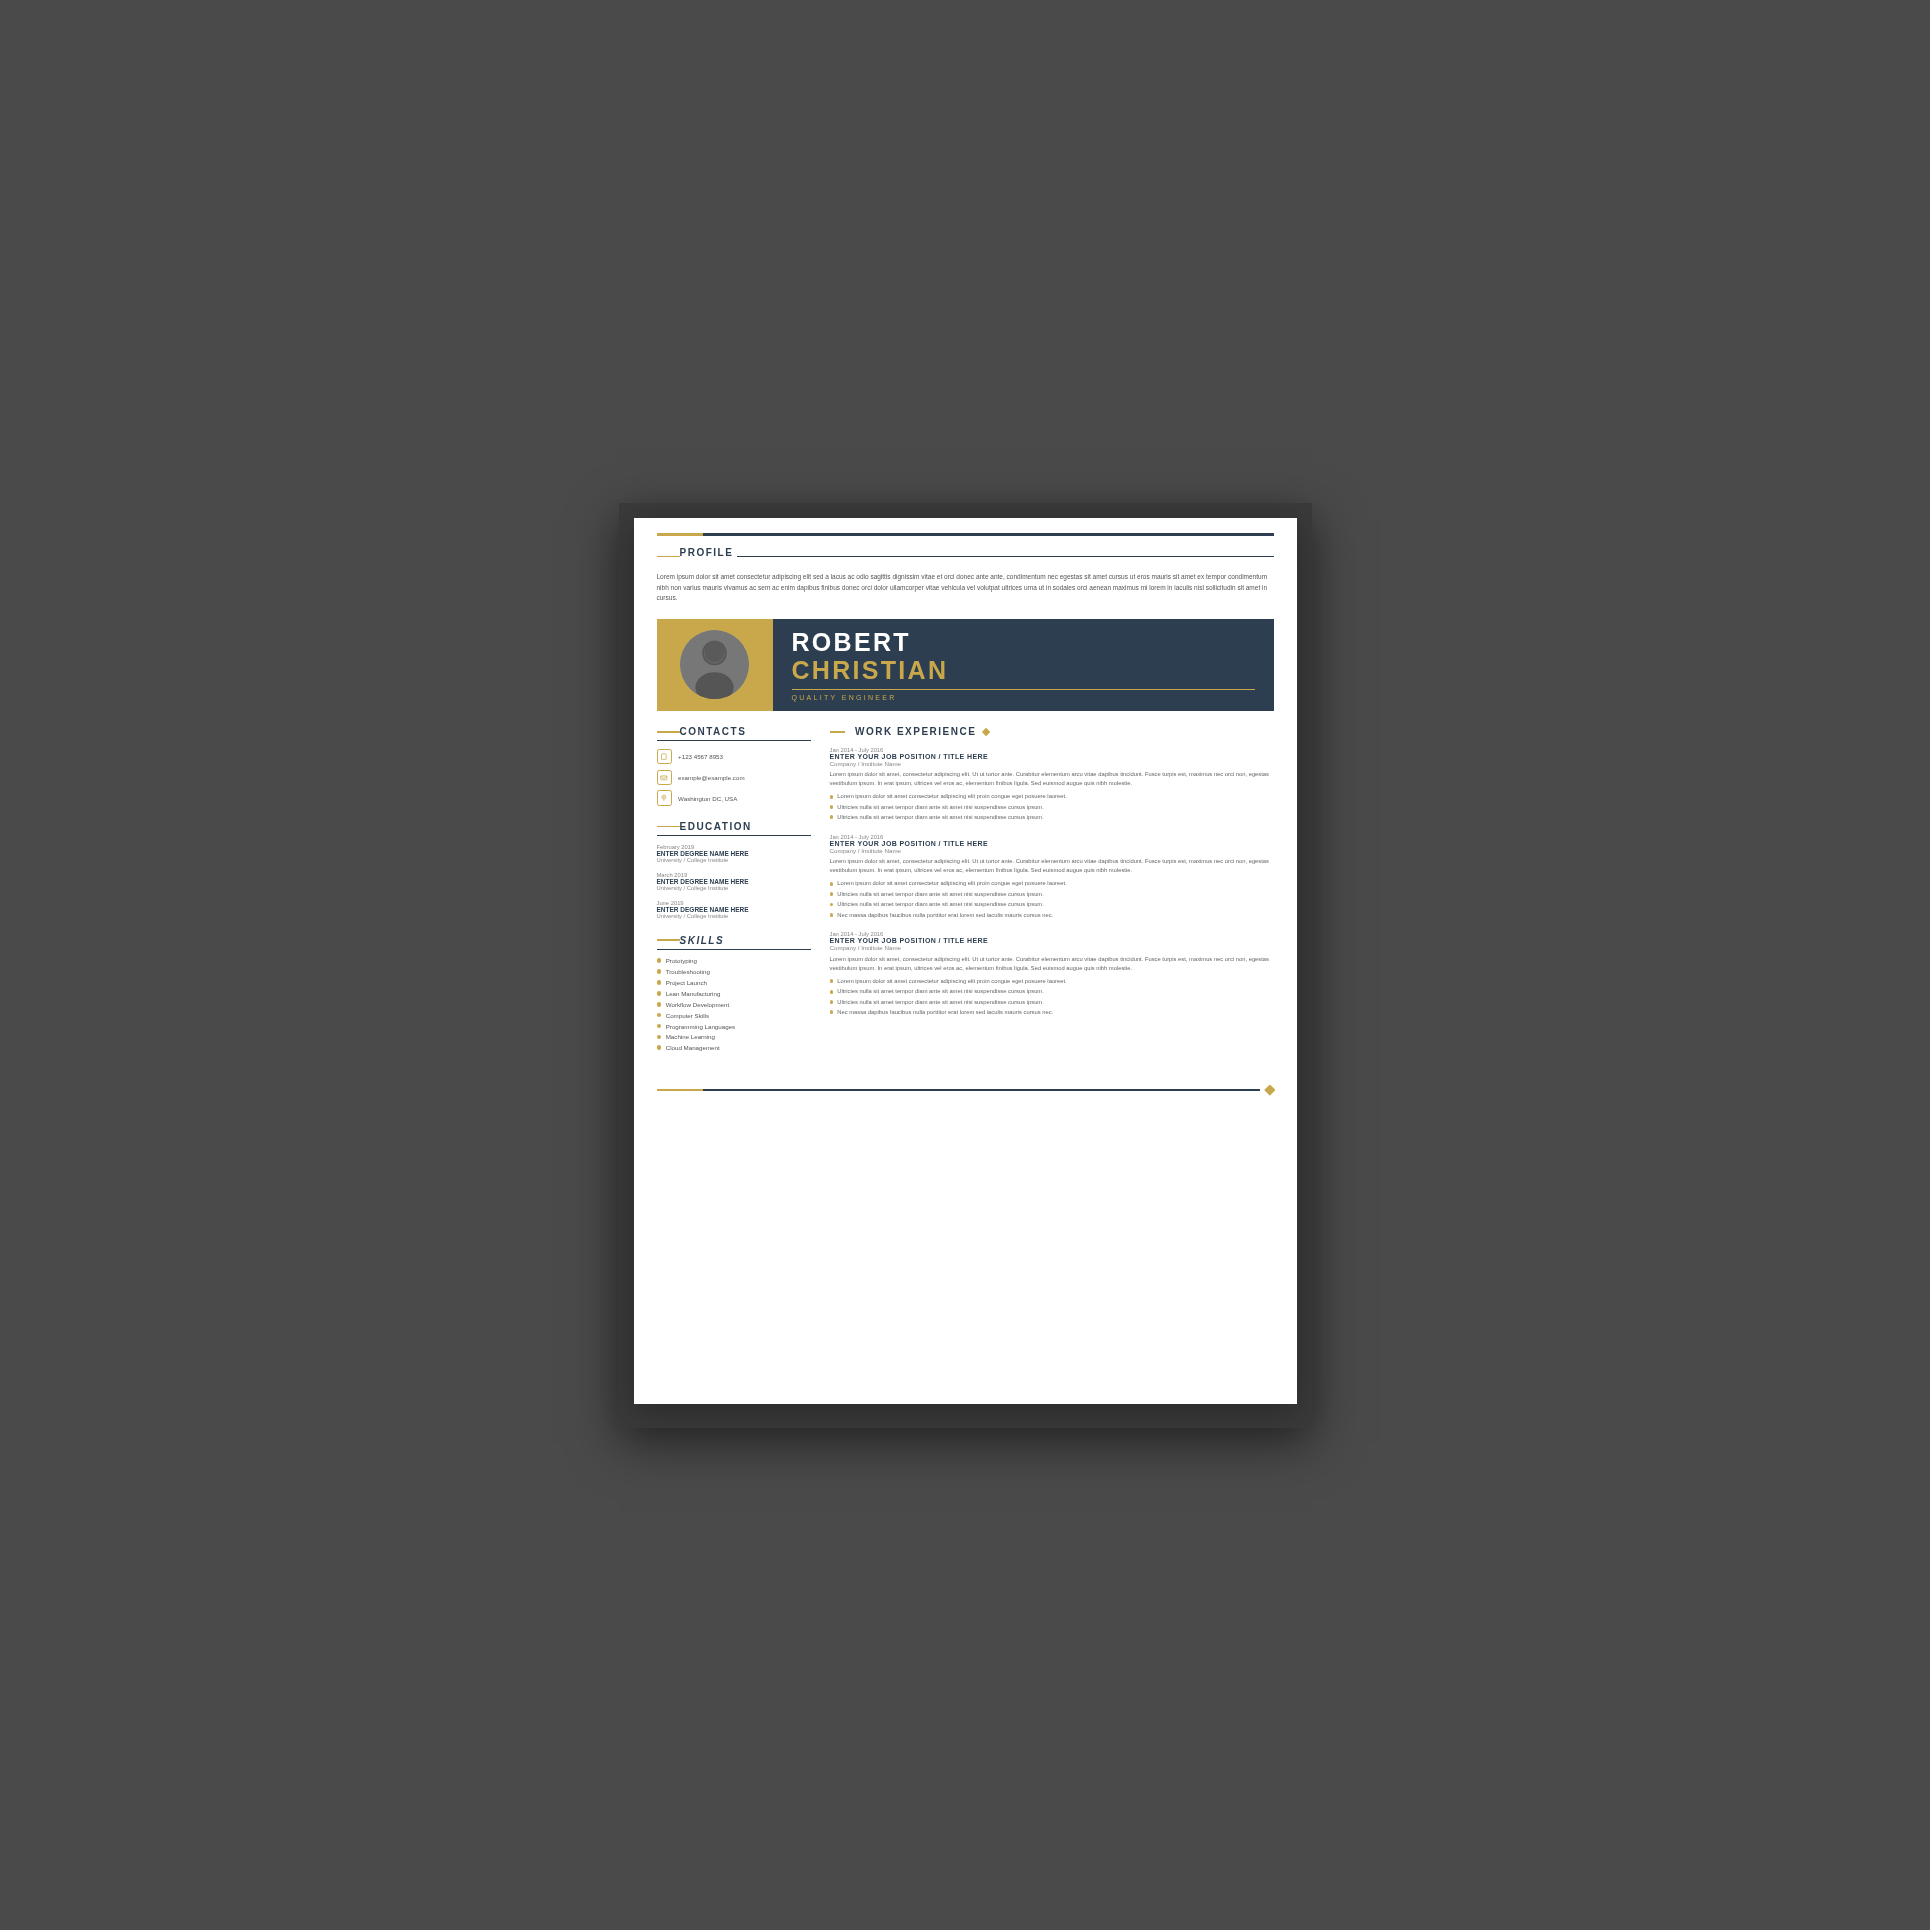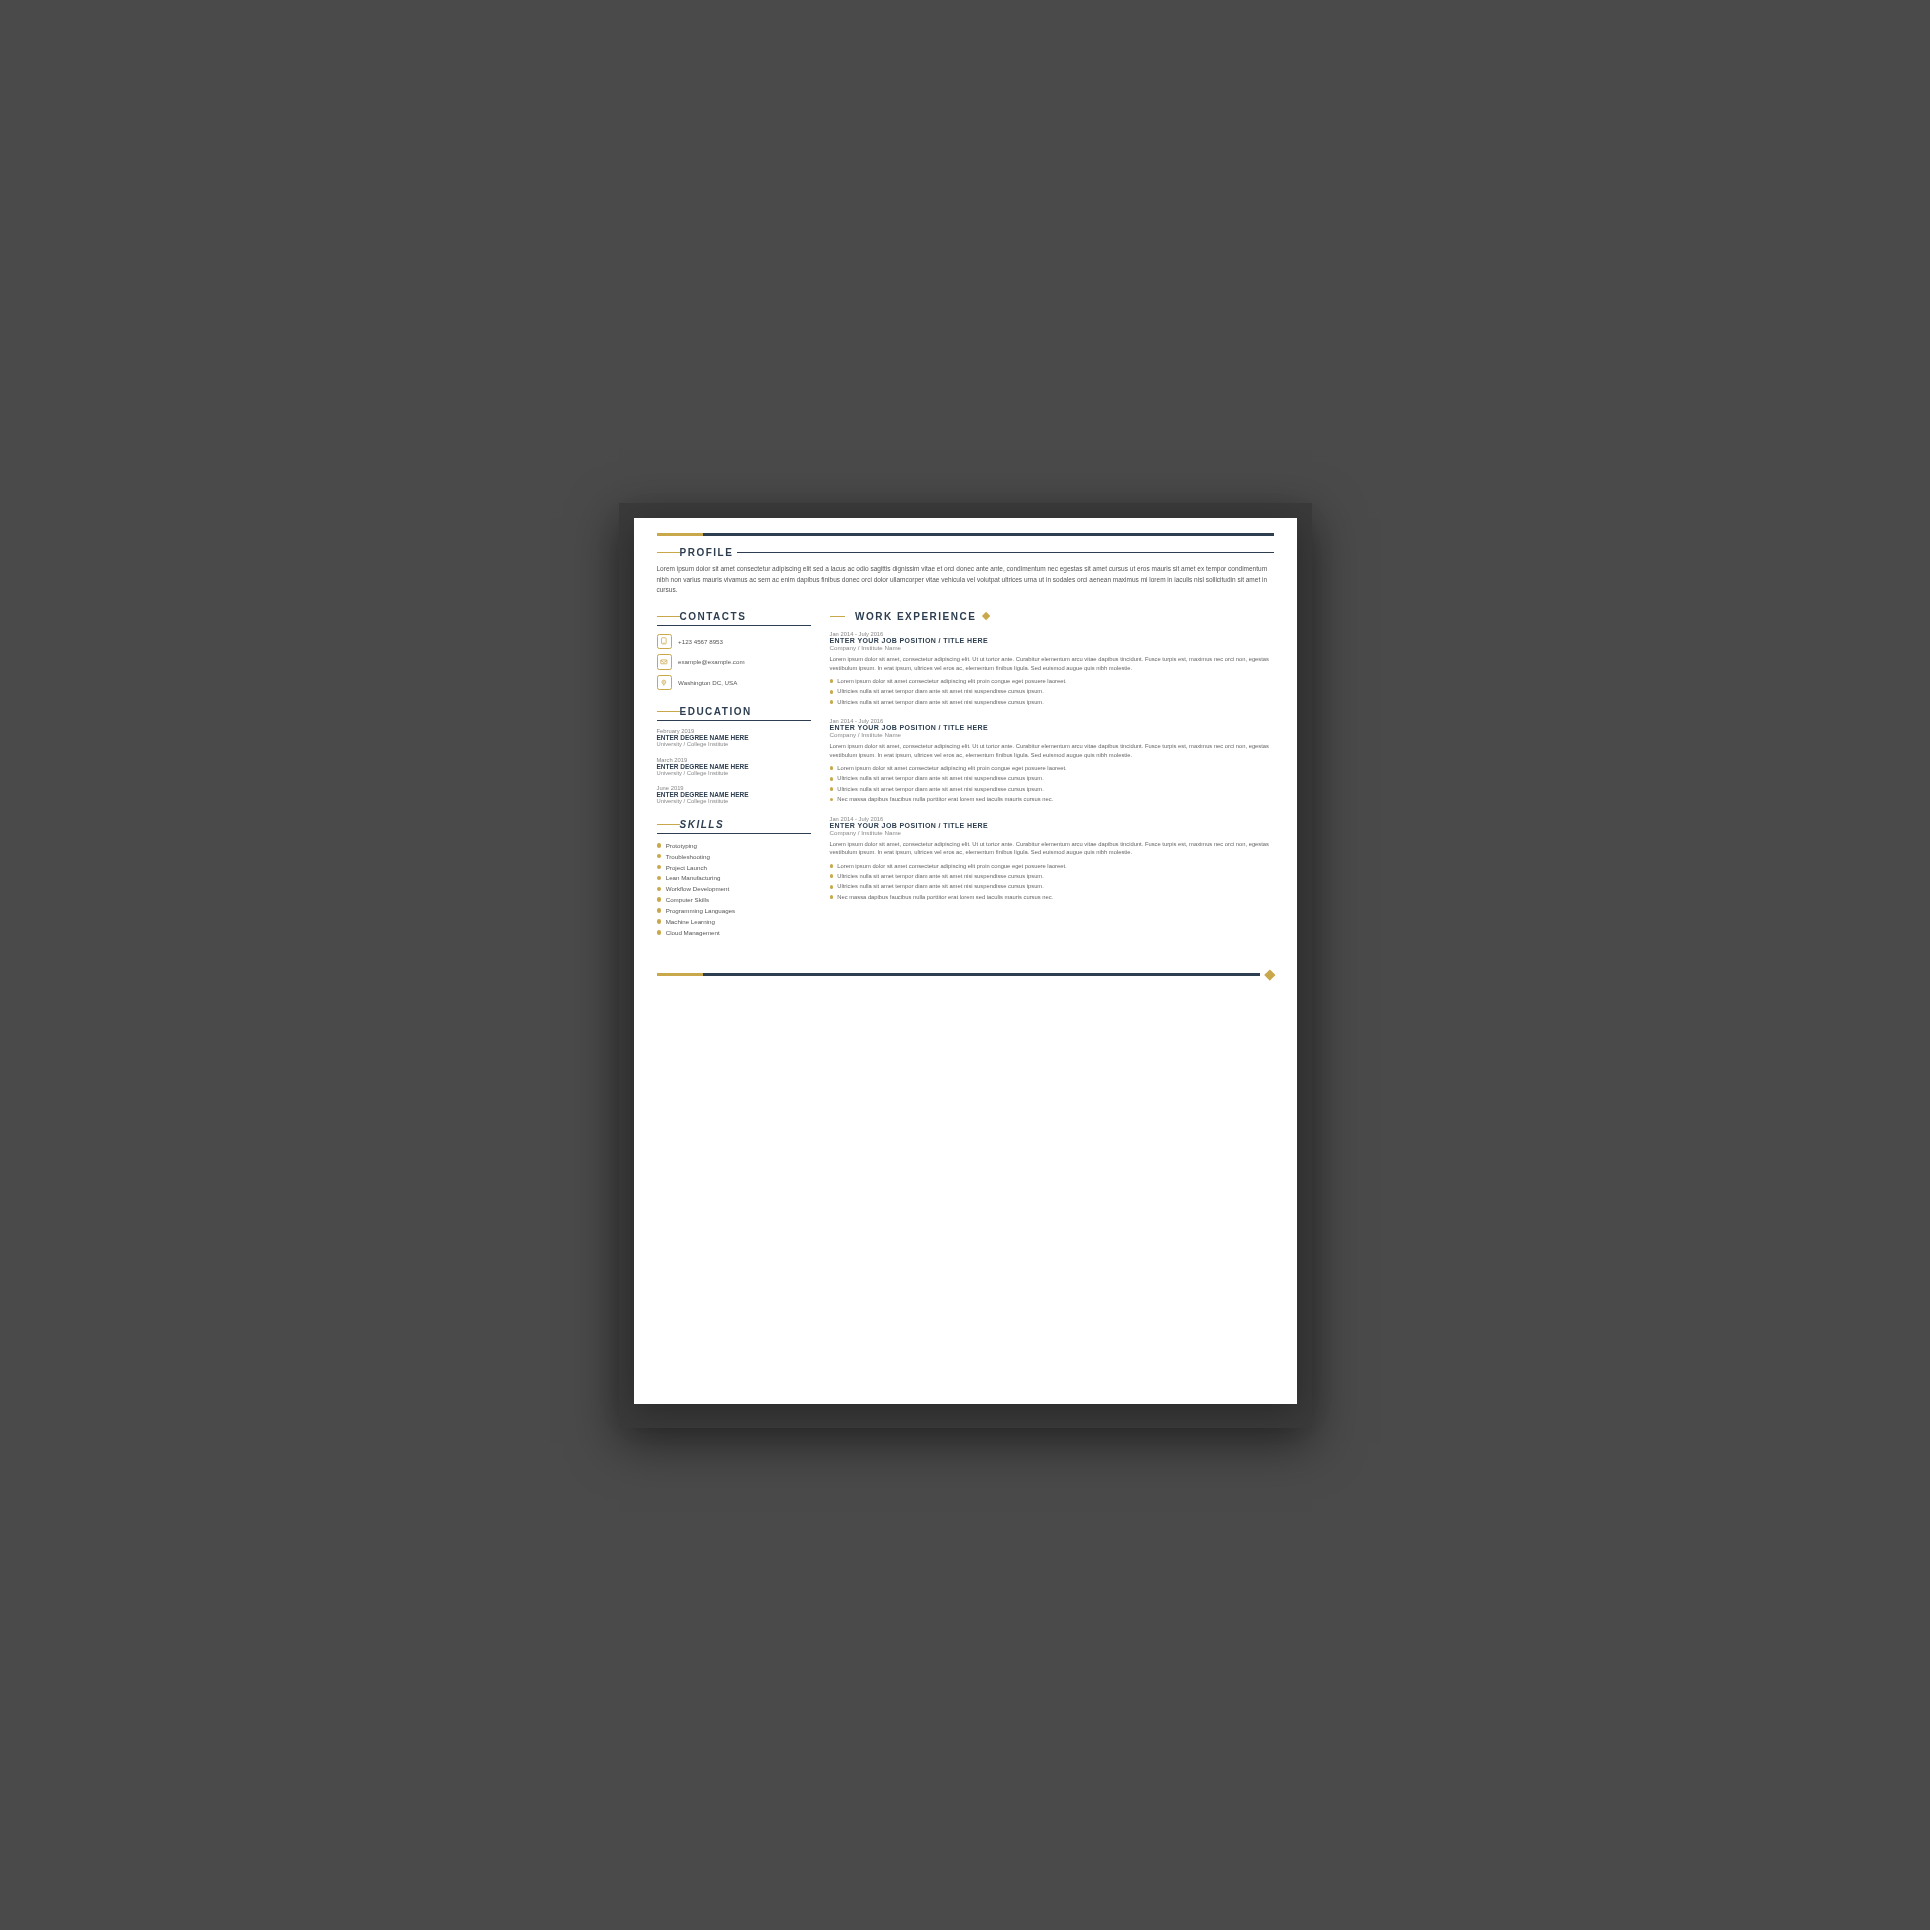--- a/index.html
+++ b/index.html
@@ -320,26 +320,45 @@
   <div class="resume">
 
     <div class="top-line">
       <div class="top-line-gold"></div>
       <div class="top-line-dark"></div>
     </div>
 
     <div class="profile-section">
       <div class="section-header-row">
         <div class="title-gold-bar"></div>
-        <span class="section-title" style="margin-bottom:0;">Profile</span>
+        <span class="section-title" style="margin-bottom:8px;">Profile</span>
         <div class="title-dark-bar"></div>
       </div>
       <p class="profile-text" style="margin-top:6.2px;">Lorem ipsum dolor sit amet consectetur adipiscing elit sed a lacus ac odio sagittis dignissim vitae et orci donec ante ante, condimentum nec egestas sit amet cursus ut eros mauris sit amet ex tempor condimentum nibh non varius mauris vivamus ac sem ac enim dapibus finibus donec orci dolor ullamcorper vitae vehicula vel volutpat ultrices urna ut in sodales orci aenean maximus mi lorem in iaculis nisl sollicitudin sit amet in cursus.</p>
     </div>
 
+    <div class="name-card">
+      <div class="name-card-photo">
+        <div class="avatar-circle">
+          <svg width="69" height="69" viewBox="0 0 90 90">
+            <circle cx="45" cy="45" r="45" fill="#777"></circle>
+            <circle cx="45" cy="30" r="16" fill="#555"></circle>
+            <ellipse cx="45" cy="75" rx="25" ry="20" fill="#555"></ellipse>
+            <circle cx="45" cy="30" r="14" fill="#666"></circle>
+            <ellipse cx="45" cy="28" rx="13" ry="14" fill="#5a5a5a"></ellipse>
+            <path d="M20 90 Q45 55 70 90" fill="#555"></path>
+          </svg>
+        </div>
+      </div>
+      <div class="name-card-info">
+        <div class="name-first">Robert</div>
+        <div class="name-last">Christian</div>
+        <div class="name-title">Quality Engineer</div>
+      </div>
+    </div>
 
     <div class="two-col">
 
       <div class="left-col">
 
         <div class="contacts-section">
           <div class="section-header-row">
             <div class="title-gold-bar"></div>
             <span class="section-title" style="margin-bottom:0;">Contacts</span>
           </div>

